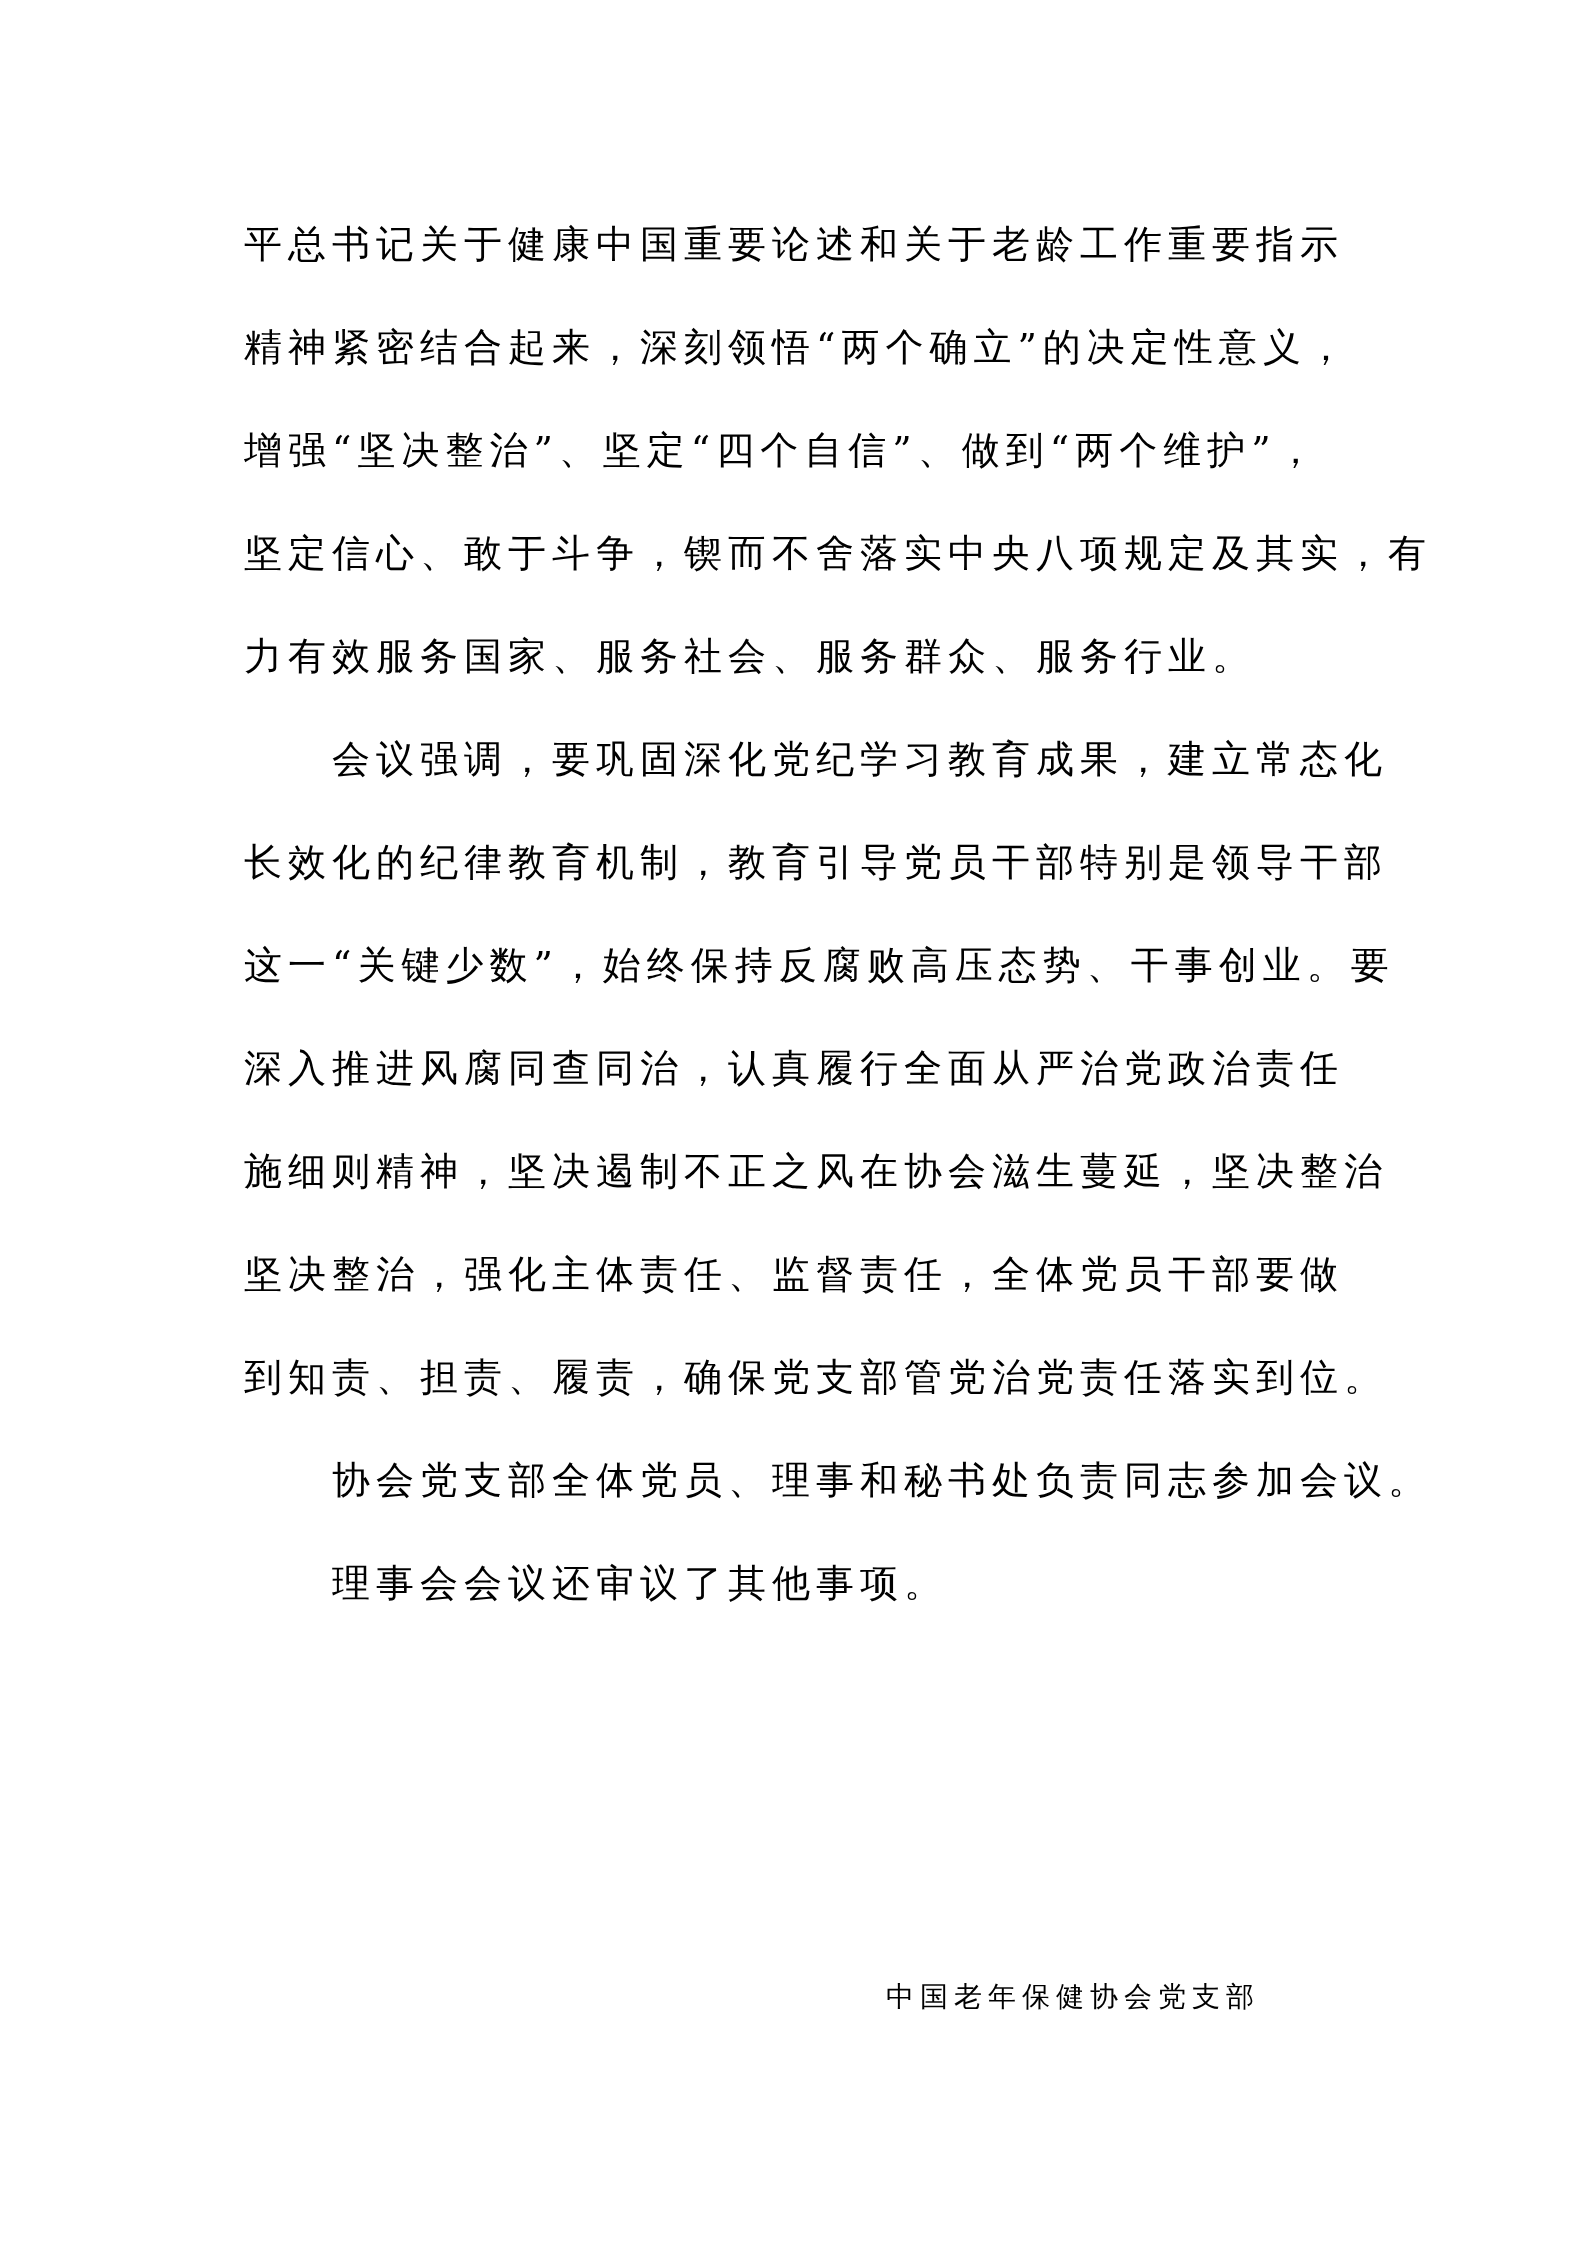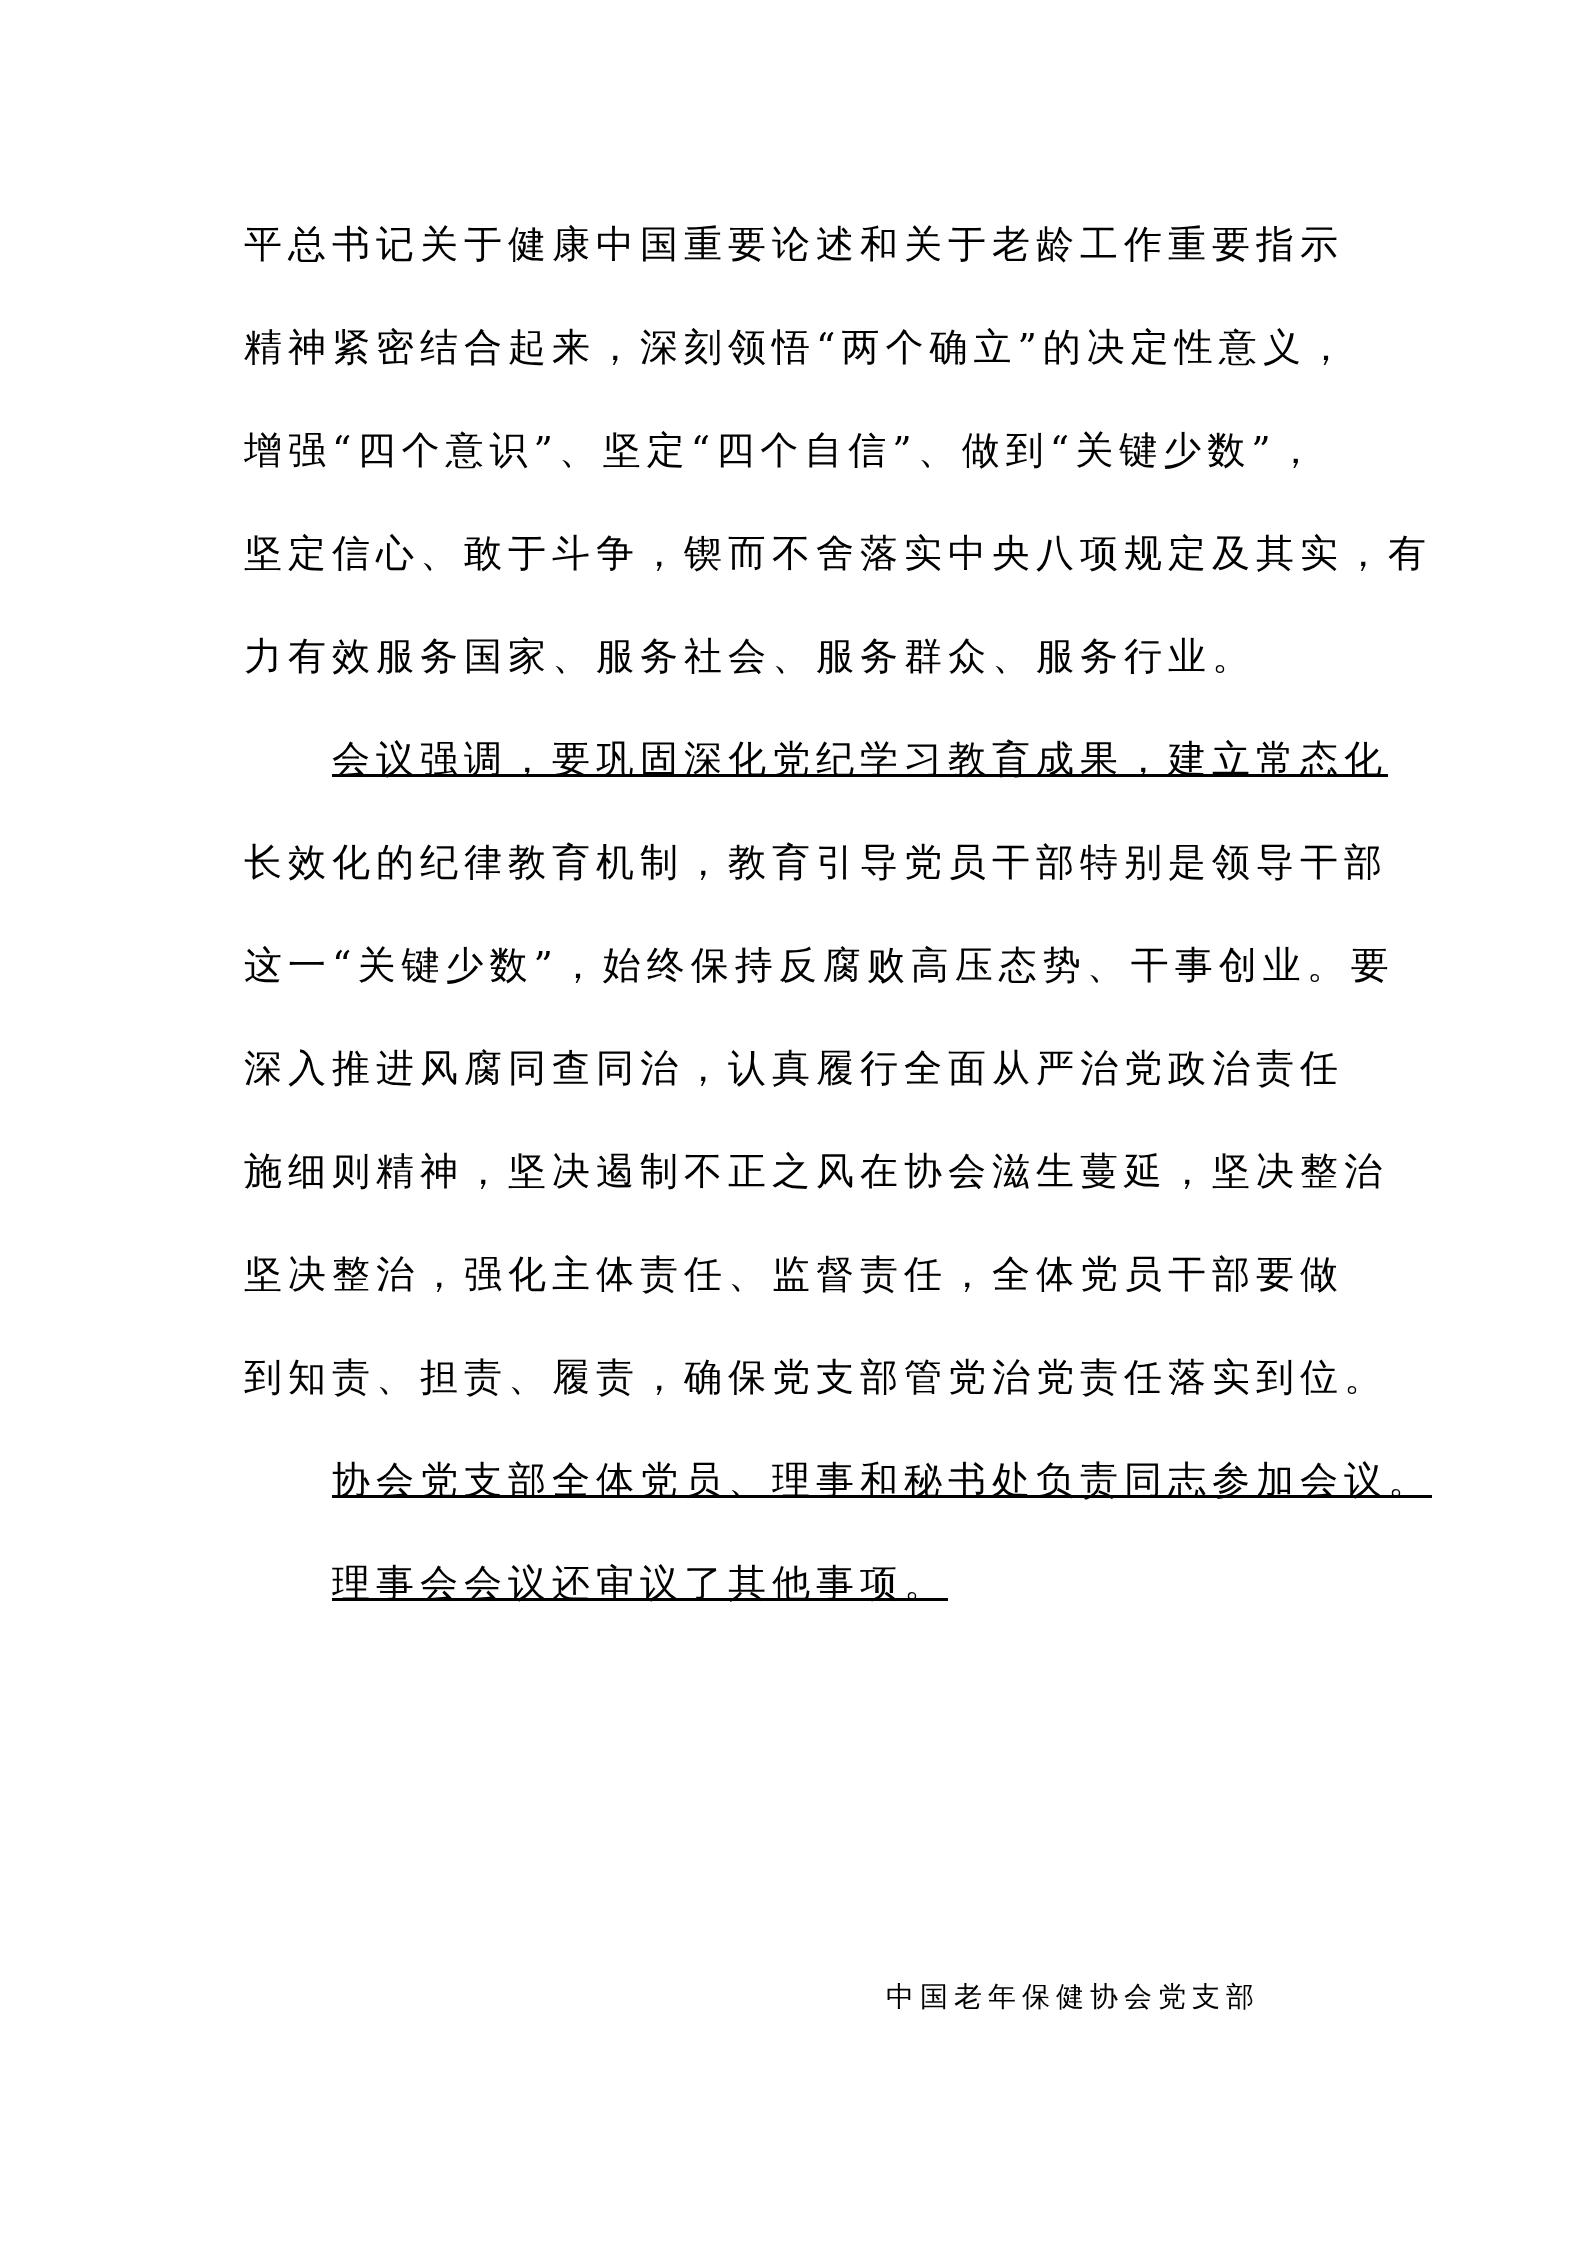--- a/index.html
+++ b/index.html
@@ -32,21 +32,20 @@
     .line {
       display: block;
       height: 103px;
       line-height: 103px;
       font-size: 38px;
       letter-spacing: 6px;
       white-space: nowrap;
     }
     .line.indent {
       padding-left: 88px;
-      text-decoration: underline;
     }
     .signature {
       position: absolute;
       left: 885px;
       top: 1962px;
       height: 103px;
       line-height: 70px;
       font-size: 28px;
       letter-spacing: 6px;
       white-space: nowrap;
@@ -54,21 +53,21 @@
   </style>
 </head>
 <body>
 
 <div class="page">
   <div class="body-text">
 
     <div>
       <span class="line">平总书记关于健康中国重要论述和关于老龄工作重要指示</span>
       <span class="line">精神紧密结合起来，深刻领悟“两个确立”的决定性意义，</span>
-      <span class="line">增强“四个意识”、坚定“四个自信”、做到“关键少数”，</span>
+      <span class="line">增强“坚决整治”、坚定“四个自信”、做到“两个维护”，</span>
       <span class="line">坚定信心、敢于斗争，锲而不舍落实中央八项规定及其实，有</span>
       <span class="line">力有效服务国家、服务社会、服务群众、服务行业。</span>
     </div>
 
     <div>
       <span class="line indent">会议强调，要巩固深化党纪学习教育成果，建立常态化</span>
       <span class="line">长效化的纪律教育机制，教育引导党员干部特别是领导干部</span>
       <span class="line">这一“关键少数”，始终保持反腐败高压态势、干事创业。要</span>
       <span class="line">深入推进风腐同查同治，认真履行全面从严治党政治责任</span>
       <span class="line">施细则精神，坚决遏制不正之风在协会滋生蔓延，坚决整治</span>

